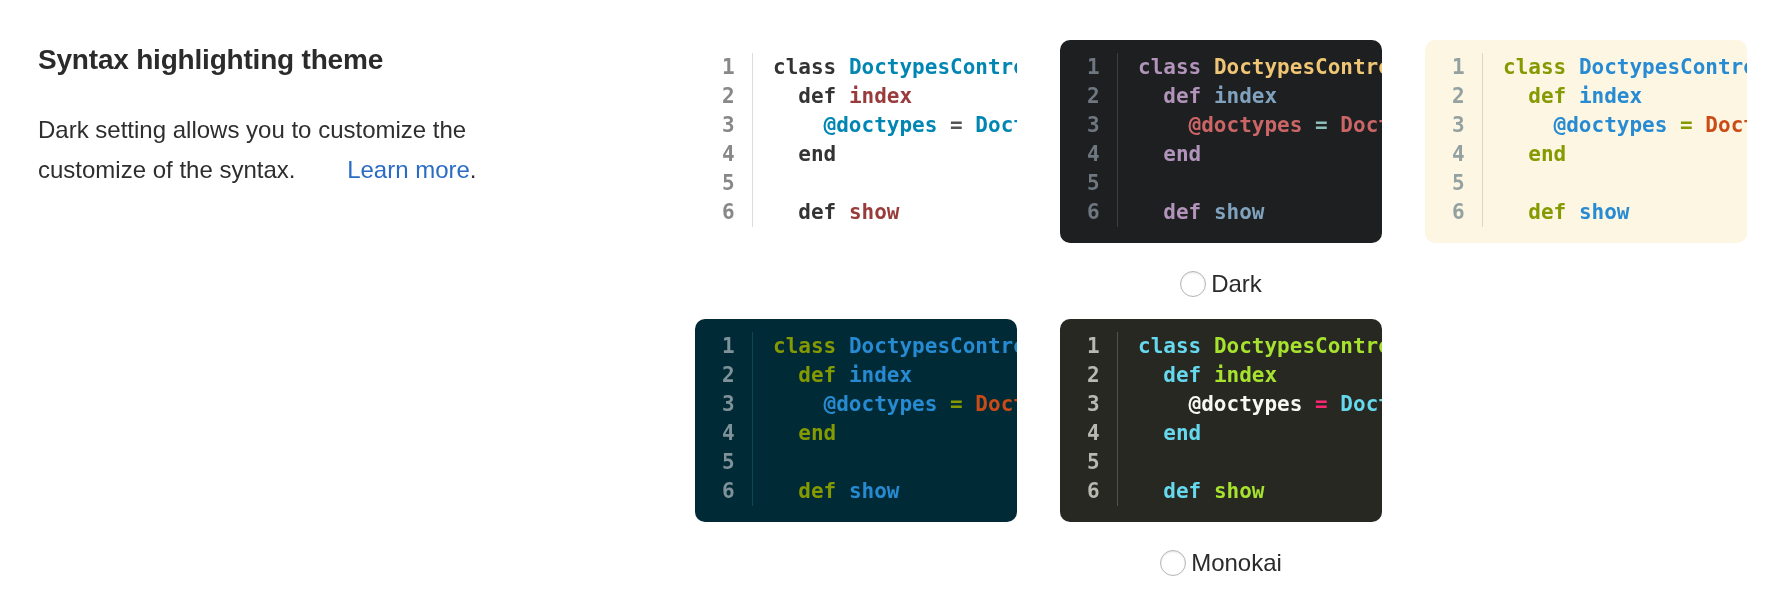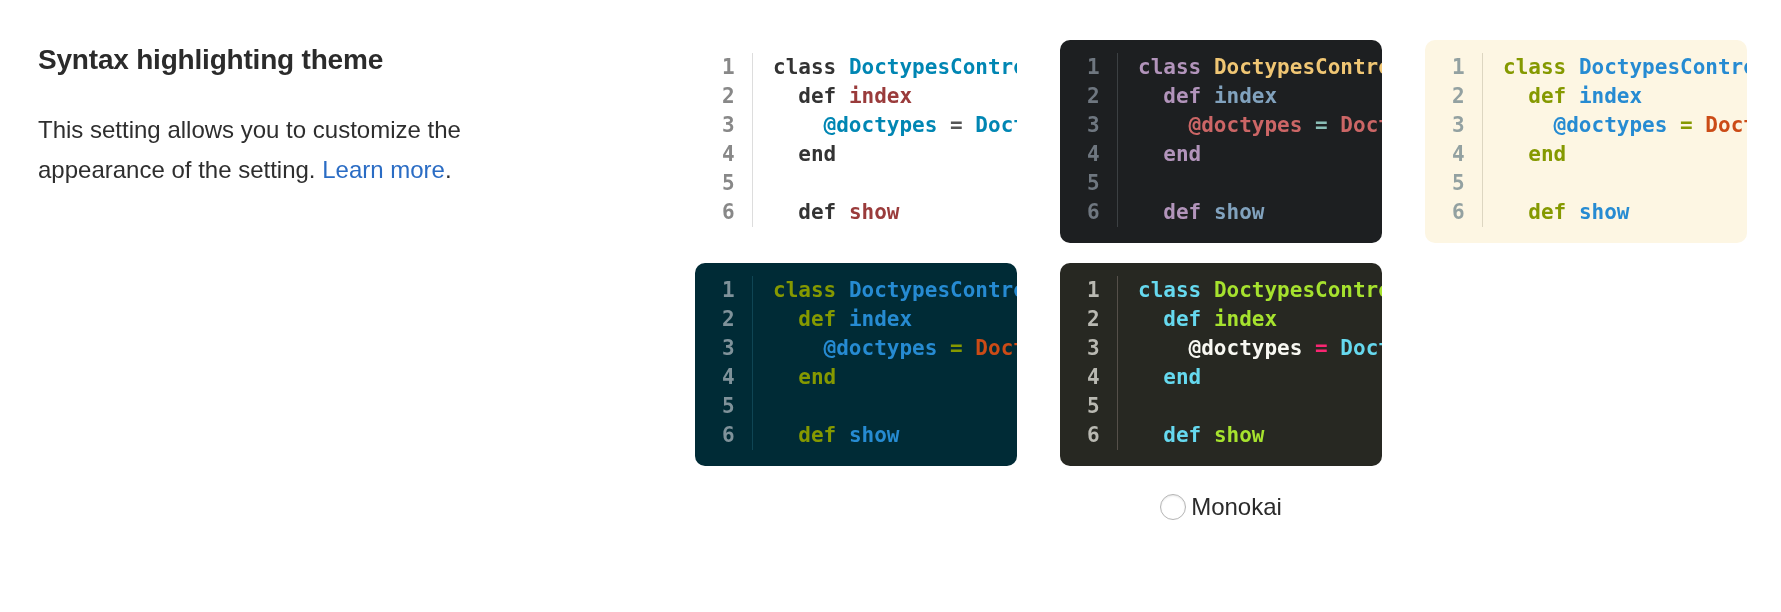--- a/index.html
+++ b/index.html
@@ -12,21 +12,21 @@
   
   .desc-block { position: absolute; left: 38px; top: 40px; width: 560px; }
   .section-title {
     font-size: 28px; font-weight: 700; color: #2b2b2b; line-height: 40px;
     letter-spacing: -0.2px;
   }
   .section-desc {
     margin-top: 30px; font-size: 24px; color: #2e2e2e; line-height: 40px;
     width: 500px;
   }
-  .section-desc a { color: #2a6cc4; text-decoration: none; cursor: pointer; }
+  .section-desc a { color: #2a6cc4; text-decoration: none; cursor: pointer; margin-left: 45px; }
 
   
   .theme-grid {
     position: absolute; left: 695px; top: 40px;
     display: grid; grid-template-columns: repeat(3, 322px);
     column-gap: 43px; row-gap: 20px;
   }
   .theme-cell { width: 322px; }
 
   .code-preview {
@@ -60,21 +60,21 @@
     width: 9px; height: 9px; border-radius: 50%; background: #ffffff;
     transform: translate(-50%, -50%);
   }
   .radio-label { font-size: 24px; color: #2b2b2b; line-height: 30px; }
 </style>
 </head>
 <body>
 
 <div class="desc-block">
   <h2 class="section-title">Syntax highlighting theme</h2>
-  <p class="section-desc"><span>This setting allows you to customize the</span><br><span>appearance of the setting. </span><a style="color: rgb(42, 108, 196);">Learn more</a><span>.</span></p>
+  <p class="section-desc"><span>Dark setting allows you to customize the</span><br><span>customize of the syntax. </span><a style="color: rgb(42, 108, 196);">Learn more</a><span>.</span></p>
 </div>
 
 <div class="theme-grid" id="theme-grid">
   <div class="theme-cell">
     <div class="code-preview" style="background: rgb(255, 255, 255); color: rgb(51, 51, 51);">
         <div class="code-row"><span class="gutter" style="color: rgb(136, 136, 136); border-right-color: rgb(221, 221, 221);">1</span><span class="code-text"><span style="color: rgb(51, 51, 51);">class</span><span style="color: rgb(51, 51, 51);"> </span><span style="color: rgb(0, 134, 179);">DoctypesController</span></span></div>
         <div class="code-row"><span class="gutter" style="color: rgb(136, 136, 136); border-right-color: rgb(221, 221, 221);">2</span><span class="code-text"><span style="color: rgb(51, 51, 51);">  </span><span style="color: rgb(51, 51, 51);">def</span><span style="color: rgb(51, 51, 51);"> </span><span style="color: rgb(154, 59, 59);">index</span></span></div>
         <div class="code-row"><span class="gutter" style="color: rgb(136, 136, 136); border-right-color: rgb(221, 221, 221);">3</span><span class="code-text"><span style="color: rgb(51, 51, 51);">    </span><span style="color: rgb(0, 134, 179);">@doctypes</span><span style="color: rgb(51, 51, 51);"> </span><span style="color: rgb(85, 85, 85);">=</span><span style="color: rgb(51, 51, 51);"> </span><span style="color: rgb(0, 134, 179);">Doctype.all</span></span></div>
         <div class="code-row"><span class="gutter" style="color: rgb(136, 136, 136); border-right-color: rgb(221, 221, 221);">4</span><span class="code-text"><span style="color: rgb(51, 51, 51);">  </span><span style="color: rgb(51, 51, 51);">end</span></span></div>
         <div class="code-row"><span class="gutter" style="color: rgb(136, 136, 136); border-right-color: rgb(221, 221, 221);">5</span><span class="code-text"></span></div>
@@ -84,20 +84,24 @@
 
   <div class="theme-cell">
     <div class="code-preview" style="background: rgb(29, 31, 33); color: rgb(197, 200, 198);">
         <div class="code-row"><span class="gutter" style="color: rgb(111, 119, 128); border-right-color: rgb(60, 64, 67);">1</span><span class="code-text"><span style="color: rgb(178, 148, 187);">class</span><span style="color: rgb(197, 200, 198);"> </span><span style="color: rgb(240, 198, 116);">DoctypesController</span></span></div>
         <div class="code-row"><span class="gutter" style="color: rgb(111, 119, 128); border-right-color: rgb(60, 64, 67);">2</span><span class="code-text"><span style="color: rgb(197, 200, 198);">  </span><span style="color: rgb(178, 148, 187);">def</span><span style="color: rgb(197, 200, 198);"> </span><span style="color: rgb(129, 162, 190);">index</span></span></div>
         <div class="code-row"><span class="gutter" style="color: rgb(111, 119, 128); border-right-color: rgb(60, 64, 67);">3</span><span class="code-text"><span style="color: rgb(197, 200, 198);">    </span><span style="color: rgb(204, 102, 102);">@doctypes</span><span style="color: rgb(197, 200, 198);"> </span><span style="color: rgb(138, 190, 183);">=</span><span style="color: rgb(197, 200, 198);"> </span><span style="color: rgb(204, 102, 102);">Doctype.all</span></span></div>
         <div class="code-row"><span class="gutter" style="color: rgb(111, 119, 128); border-right-color: rgb(60, 64, 67);">4</span><span class="code-text"><span style="color: rgb(197, 200, 198);">  </span><span style="color: rgb(178, 148, 187);">end</span></span></div>
         <div class="code-row"><span class="gutter" style="color: rgb(111, 119, 128); border-right-color: rgb(60, 64, 67);">5</span><span class="code-text"></span></div>
         <div class="code-row"><span class="gutter" style="color: rgb(111, 119, 128); border-right-color: rgb(60, 64, 67);">6</span><span class="code-text"><span style="color: rgb(197, 200, 198);">  </span><span style="color: rgb(178, 148, 187);">def</span><span style="color: rgb(197, 200, 198);"> </span><span style="color: rgb(129, 162, 190);">show</span></span></div>
       </div>
+    <div class="radio-row">
+      <span class="radio" style="border-color: rgb(181, 181, 181);"></span>
+      <span class="radio-label">Dark</span>
+    </div>
   </div>
 
   <div class="theme-cell">
     <div class="code-preview" style="background: rgb(253, 246, 227); color: rgb(88, 110, 117);">
         <div class="code-row"><span class="gutter" style="color: rgb(147, 161, 161); border-right-color: rgb(221, 214, 193);">1</span><span class="code-text"><span style="color: rgb(133, 153, 0);">class</span><span style="color: rgb(88, 110, 117);"> </span><span style="color: rgb(38, 139, 210);">DoctypesController</span></span></div>
         <div class="code-row"><span class="gutter" style="color: rgb(147, 161, 161); border-right-color: rgb(221, 214, 193);">2</span><span class="code-text"><span style="color: rgb(88, 110, 117);">  </span><span style="color: rgb(133, 153, 0);">def</span><span style="color: rgb(88, 110, 117);"> </span><span style="color: rgb(38, 139, 210);">index</span></span></div>
         <div class="code-row"><span class="gutter" style="color: rgb(147, 161, 161); border-right-color: rgb(221, 214, 193);">3</span><span class="code-text"><span style="color: rgb(88, 110, 117);">    </span><span style="color: rgb(38, 139, 210);">@doctypes</span><span style="color: rgb(88, 110, 117);"> </span><span style="color: rgb(133, 153, 0);">=</span><span style="color: rgb(88, 110, 117);"> </span><span style="color: rgb(203, 75, 22);">Doctype.all</span></span></div>
         <div class="code-row"><span class="gutter" style="color: rgb(147, 161, 161); border-right-color: rgb(221, 214, 193);">4</span><span class="code-text"><span style="color: rgb(88, 110, 117);">  </span><span style="color: rgb(133, 153, 0);">end</span></span></div>
         <div class="code-row"><span class="gutter" style="color: rgb(147, 161, 161); border-right-color: rgb(221, 214, 193);">5</span><span class="code-text"></span></div>
         <div class="code-row"><span class="gutter" style="color: rgb(147, 161, 161); border-right-color: rgb(221, 214, 193);">6</span><span class="code-text"><span style="color: rgb(88, 110, 117);">  </span><span style="color: rgb(133, 153, 0);">def</span><span style="color: rgb(88, 110, 117);"> </span><span style="color: rgb(38, 139, 210);">show</span></span></div>

